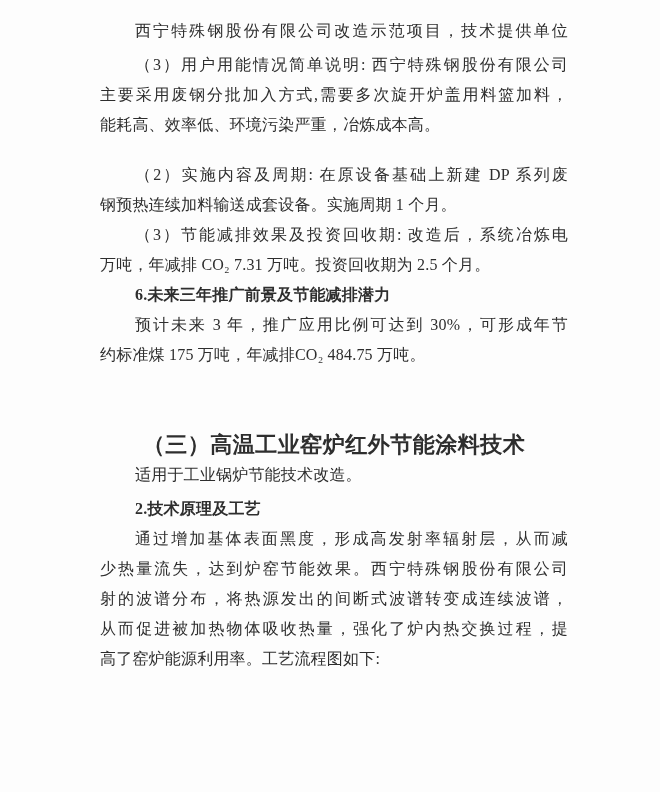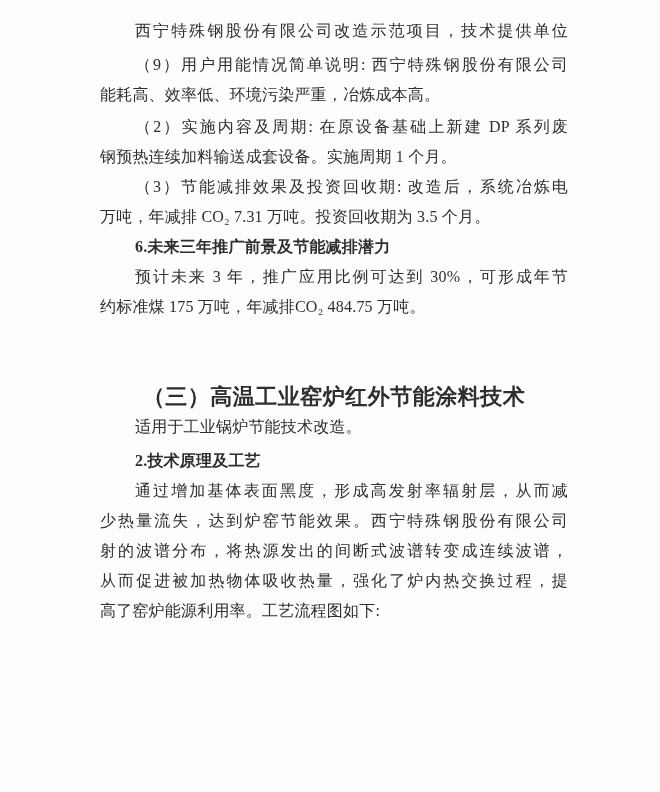--- a/index.html
+++ b/index.html
@@ -45,41 +45,42 @@
     font-weight: 700;
   }
   .heading {
     font-family: "Liberation Sans", "DejaVu Sans", sans-serif;
     font-weight: 700;
     font-size: 22px;
     text-align: center;
     letter-spacing: 0.5px;
     white-space: nowrap;
   }
-  .mt2  { margin-top: 2px; }
+  .mt2  { margin-top: 20px; }
   .mt4  { margin-top: 4px; }
   .mt24 { margin-top: 24px; }
   .mt60 { margin-top: 60px; }
 </style>
 </head>
 <body>
 
 <div class="page">
   <div class="content">
 
     <div class="line justify indent">西宁特殊钢股份有限公司改造示范项目，技术提供单位</div>
 
-    <div class="line justify indent mt4">（9）用户用能情况简单说明: 西宁特殊钢股份有限公司</div>
+    <div class="line justify indent mt4">（3）用户用能情况简单说明: 西宁特殊钢股份有限公司</div>
+    <div class="line justify">主要采用废钢分批加入方式,需要多次旋开炉盖用料篮加料，</div>
     <div class="line left">能耗高、效率低、环境污染严重，冶炼成本高。</div>
 
     <div class="line justify indent mt2">（2）实施内容及周期: 在原设备基础上新建 DP 系列废</div>
     <div class="line left">钢预热连续加料输送成套设备。实施周期 1 个月。</div>
 
     <div class="line justify indent">（3）节能减排效果及投资回收期: 改造后，系统冶炼电</div>
-    <div class="line left">万吨，年减排 CO₂ 7.31 万吨。投资回收期为 3.5 个月。</div>
+    <div class="line left">万吨，年减排 CO₂ 7.31 万吨。投资回收期为 2.5 个月。</div>
 
     <div class="line left bold indent">6.未来三年推广前景及节能减排潜力</div>
 
     <div class="line justify indent">预计未来 3 年，推广应用比例可达到 30%，可形成年节</div>
     <div class="line left">约标准煤 175 万吨，年减排CO₂ 484.75 万吨。</div>
 
     <div class="line heading mt60">（三）高温工业窑炉红外节能涂料技术</div>
 
     <div class="line left indent">适用于工业锅炉节能技术改造。</div>
     <div class="line left bold indent mt4">2.技术原理及工艺</div>

